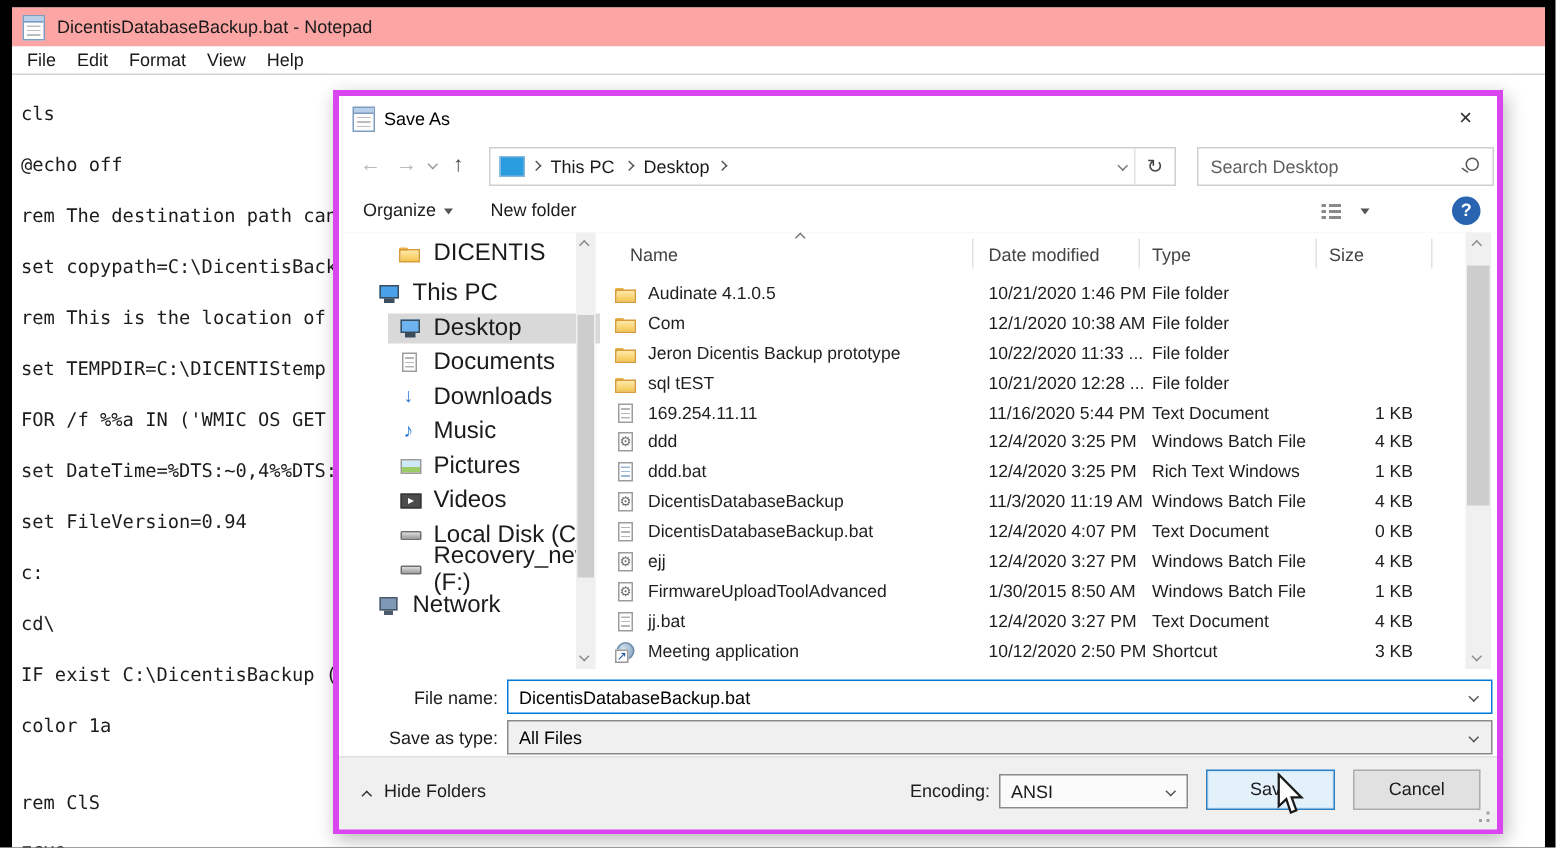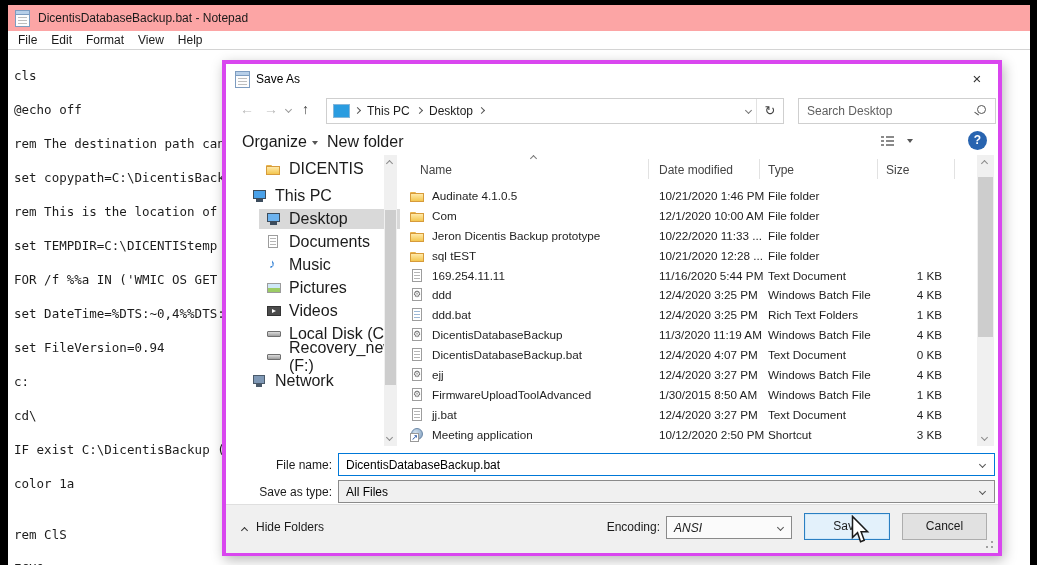--- a/index.html
+++ b/index.html
@@ -37,21 +37,21 @@
   .addr-ic{position:absolute;left:6px;top:5px;width:15px;height:12px;background:#2a9ce0;border:1px solid #86b6d9;}
   .addr .sep{position:absolute;top:9px;color:#555;}
   .addr-dd{position:absolute;right:32px;top:9px;color:#777;}
   .refresh{position:absolute;right:0;top:0;width:26px;height:24px;border-left:1px solid #e2e2e2;text-align:center;line-height:23px;color:#444;font-size:13px;}
   .search{position:absolute;left:572px;top:4px;width:196px;height:24px;border:1px solid #cfcfcf;background:#fff;}
   .search .ph{position:absolute;left:8px;top:5px;color:#5f5f5f;font-size:12px;}
   .mag{position:absolute;right:9px;top:6px;width:7px;height:7px;border:1.4px solid #555;border-radius:50%;}
   .mag::after{content:"";position:absolute;left:-4px;top:7px;width:5px;height:1.4px;background:#555;transform:rotate(35deg);}
   
   .dlg-toolbar{position:absolute;left:0;top:62px;right:0;height:29px;background:#fff;border-bottom:1px solid #ececec;}
-  .tb-item{position:absolute;top:7px;font-size:16px;color:#1b1b1b;}
+  .tb-item{position:absolute;top:7px;font-size:12px;color:#1b1b1b;}
   .caret{display:inline-block;width:0;height:0;border-left:3.5px solid transparent;border-right:3.5px solid transparent;border-top:4px solid #555;margin-left:5px;vertical-align:middle;}
   .viewicon{position:absolute;left:655px;top:10px;width:13px;height:11px;}
   .viewicon::before{content:"";position:absolute;left:0;top:0;width:3px;height:2px;background:#8a8a8a;box-shadow:0 4px #8a8a8a,0 8px #8a8a8a;}
   .viewicon::after{content:"";position:absolute;left:5px;top:0;width:8px;height:2px;background:#8a8a8a;box-shadow:0 4px #8a8a8a,0 8px #8a8a8a;}
   .view-caret{position:absolute;left:676px;top:13px;}
   .helpicon{position:absolute;left:742px;top:5px;width:19px;height:19px;border-radius:50%;background:#2864b0;color:#fff;
       font-size:12px;font-weight:bold;text-align:center;line-height:19px;}
   
   .dlg-body{position:absolute;left:0;top:91px;right:0;height:291px;background:#fff;}
   .sidebar{position:absolute;left:0;top:0;width:174px;bottom:0;padding-top:4px;box-sizing:border-box;}
@@ -103,21 +103,21 @@
   .combo{position:absolute;left:112px;top:0;width:657px;height:23px;box-sizing:border-box;background:#fff;}
   .combo .val{position:absolute;left:7px;top:4px;font-size:12px;color:#000;white-space:nowrap;}
   .combo .chv{position:absolute;right:9px;top:8px;color:#555;}
   .combo.focus{border:1px solid #0078d7;}
   .combo.gray{border:1px solid #8a8a8a;background:#f0f0f0;}
   
   .dlg-footer{position:absolute;left:0;right:0;top:440px;height:48px;background:#f0f0f0;border-top:1px solid #dfdfdf;}
   .hidef{position:absolute;left:16px;top:15px;font-size:12px;color:#1b1b1b;}
   .hidef .chv{margin-right:9px;color:#333;position:relative;top:2px;}
   .enc-lbl{position:absolute;left:352px;top:15px;width:82px;text-align:right;font-size:12px;}
-  .enc-combo{position:absolute;left:440px;top:11px;width:126px;height:23px;box-sizing:border-box;background:#fbfbfb;border:1px solid #8a8a8a;font-style:italic;}
+  .enc-combo{position:absolute;left:440px;top:11px;width:126px;height:23px;box-sizing:border-box;background:#fbfbfb;border:1px solid #8a8a8a;}
   .enc-combo .val{position:absolute;left:7px;top:4px;font-size:12px;}
   .enc-combo .chv{position:absolute;right:8px;top:8px;color:#555;}
   .btn{position:absolute;top:8px;height:27px;box-sizing:border-box;font-size:12px;text-align:center;line-height:25px;}
   .btn.save{left:578px;width:86px;background:#e3f1fb;border:1px solid #2a7fc2;box-shadow:inset 0 0 0 1px #cfe8fa;}
   .btn.cancel{left:676px;width:85px;background:#e1e1e1;border:1px solid #adadad;}
   .grip{position:absolute;right:5px;bottom:5px;width:2px;height:2px;background:#a0a0a0;box-shadow:-5px 0 #a0a0a0,0 -5px #a0a0a0;}
   .cursor{position:absolute;left:850px;top:515px;z-index:50;}
 </style>
 </head>
 <body>
@@ -224,20 +224,24 @@
         <div class="side-item selected" style="padding-left: 40px;">
           <span class="ico ic-desktop"></span>
           <span>Desktop</span>
         </div>
 
         <div class="side-item" style="padding-left: 40px;">
           <span class="ico ic-doc"></span>
           <span>Documents</span>
         </div>
 
+        <div class="side-item" style="padding-left: 40px;">
+          <span class="ico ic-download"></span>
+          <span>Downloads</span>
+        </div>
 
         <div class="side-item" style="padding-left: 40px;">
           <span class="ico ic-music"></span>
           <span>Music</span>
         </div>
 
         <div class="side-item" style="padding-left: 40px;">
           <span class="ico ic-pictures"></span>
           <span>Pictures</span>
         </div>
@@ -286,21 +290,21 @@
             <span class="ico fic ic-folder"></span>
             <span class="fname">Audinate 4.1.0.5</span>
             <span class="fdate">10/21/2020 1:46 PM</span>
             <span class="ftype">File folder</span>
             <span class="fsize"></span>
           </div>
 
           <div class="frow">
             <span class="ico fic ic-folder"></span>
             <span class="fname">Com</span>
-            <span class="fdate">12/1/2020 10:00 AM</span>
+            <span class="fdate">12/1/2020 10:38 AM</span>
             <span class="ftype">File folder</span>
             <span class="fsize"></span>
           </div>
 
           <div class="frow">
             <span class="ico fic ic-folder"></span>
             <span class="fname">Jeron Dicentis Backup prototype</span>
             <span class="fdate">10/22/2020 11:33 ...</span>
             <span class="ftype">File folder</span>
             <span class="fsize"></span>
@@ -327,21 +331,21 @@
             <span class="fname">ddd</span>
             <span class="fdate">12/4/2020 3:25 PM</span>
             <span class="ftype">Windows Batch File</span>
             <span class="fsize">4 KB</span>
           </div>
 
           <div class="frow">
             <span class="ico fic ic-richtext"></span>
             <span class="fname">ddd.bat</span>
             <span class="fdate">12/4/2020 3:25 PM</span>
-            <span class="ftype">Rich Text Folders</span>
+            <span class="ftype">Rich Text Windows</span>
             <span class="fsize">1 KB</span>
           </div>
 
           <div class="frow">
             <span class="ico fic ic-batch"></span>
             <span class="fname">DicentisDatabaseBackup</span>
             <span class="fdate">11/3/2020 11:19 AM</span>
             <span class="ftype">Windows Batch File</span>
             <span class="fsize">4 KB</span>
           </div>

